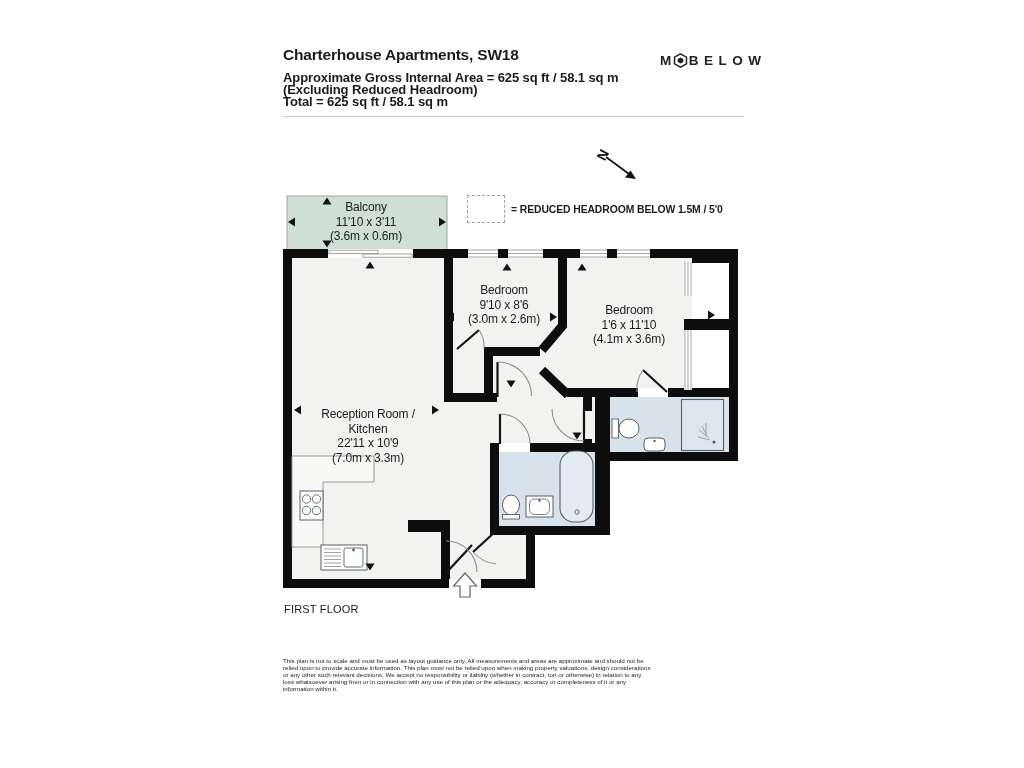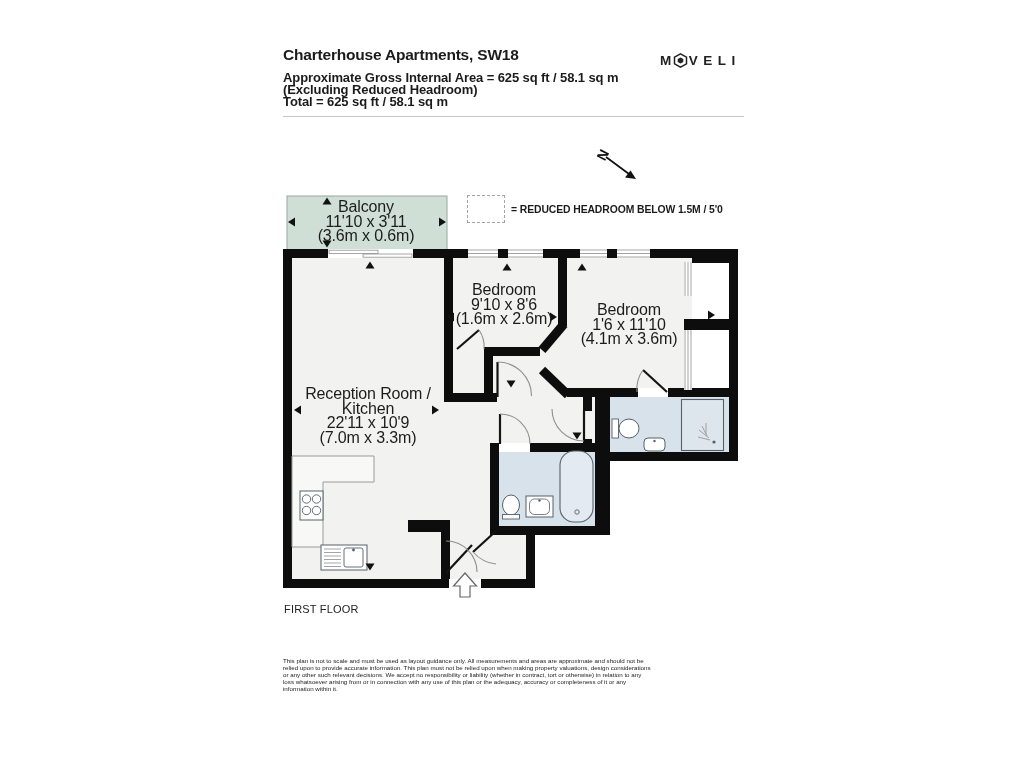--- a/index.html
+++ b/index.html
@@ -6,21 +6,21 @@
   .stage{position:relative;width:1024px;height:675px;font-family:"Liberation Sans",sans-serif;color:#1b1b1b;}
   .abs{position:absolute;}
   .title{left:283px;top:46px;font-size:15.5px;font-weight:700;letter-spacing:-.2px;}
   .sub{left:283px;font-size:13px;font-weight:700;letter-spacing:-.1px;}
   .divider{left:283px;top:116px;width:461px;height:1px;background:#c6c6c6;}
   .brand{left:660px;top:53px;display:flex;align-items:center;font-size:13.5px;font-weight:700;color:#222;}
   .brand span{letter-spacing:5.5px;}
   .brand svg{margin:0 1px 0 -4px;}
   .legend-box{left:467px;top:195px;width:36px;height:26px;border:1px dashed #a3a3a3;background:#fff;}
   .legend-text{left:511px;top:209px;transform:translateY(-50%);font-size:10.4px;font-weight:700;letter-spacing:-.1px;white-space:nowrap;}
-  .lbl{transform:translate(-50%,-50%);text-align:center;font-size:16px;line-height:14.5px;font-weight:500;letter-spacing:-.15px;white-space:nowrap;color:#1c1c1c;}
+  .lbl{transform:translate(-50%,-50%);text-align:center;font-size:12px;line-height:14.5px;font-weight:500;letter-spacing:-.15px;white-space:nowrap;color:#1c1c1c;}
   .floor{left:284px;top:603px;font-size:11px;font-weight:500;letter-spacing:.2px;color:#222;}
   .disc{left:283px;top:657px;width:368px;font-size:6.2px;line-height:1.13;color:#222;}
   .north{left:592px;top:142px;width:52px;height:44px;}
   svg .wallf{fill:var(--wall,#0d0d0d);}
   svg .walls{stroke:var(--wall,#0d0d0d);}
   svg .roomf{fill:var(--room-fill,#f2f2f1);}
   svg .bathf{fill:var(--bathroom-fill,#d8e2ea);}
   svg .balcf{fill:var(--balcony-fill,#cfdfd6);}
   svg .fix{stroke:var(--fixture-line,#56606b);fill:#fff;}
   svg .arc{stroke:var(--arc-line,#8f8f8f);fill:none;stroke-width:1.1;}
@@ -36,21 +36,21 @@
   <div class="abs title">Charterhouse Apartments, SW18</div>
   <div class="abs sub" style="top:70px">Approximate Gross Internal Area = 625 sq ft / 58.1 sq m</div>
   <div class="abs sub" style="top:82px">(Excluding Reduced Headroom)</div>
   <div class="abs sub" style="top:94px">Total = 625 sq ft / 58.1 sq m</div>
   <div class="abs brand">
     <span>M</span>
     <svg width="15" height="15" viewBox="0 0 14 14">
       <polygon points="7,0.8 12.6,3.9 12.6,10.1 7,13.2 1.4,10.1 1.4,3.9" fill="none" stroke="#222" stroke-width="1.4"></polygon>
       <polygon points="7,4.2 9.6,5.7 9.6,8.5 7,9.9 4.4,8.5 4.4,5.7" fill="#222"></polygon>
     </svg>
-    <span>VELI</span>
+    <span>BELOW</span>
   </div>
   <div class="abs divider"></div>
 
   <div class="abs north">
     <svg width="52" height="44" viewBox="0 0 52 44">
       <text x="6" y="18" font-size="14" font-weight="700" fill="#111" transform="rotate(118 11 13)">N</text>
       <line x1="14" y1="15" x2="37" y2="32" stroke="#111" stroke-width="1.7"></line>
       <polygon points="44,37 33,35.5 38.5,28.5" fill="#111"></polygon>
     </svg>
   </div>
@@ -243,30 +243,30 @@
 
   <div class="abs lbl" style="left:366px;top:222px">
     <div>Balcony</div>
     <div>11'10 x 3'11</div>
     <div>(3.6m x 0.6m)</div>
   </div>
 
   <div class="abs lbl" style="left:504px;top:305px">
     <div>Bedroom</div>
     <div>9'10 x 8'6</div>
-    <div>(1.6m x 2.6m)</div>
+    <div>(3.0m x 2.6m)</div>
   </div>
 
   <div class="abs lbl" style="left:629px;top:325px">
     <div>Bedroom</div>
     <div>1'6 x 11'10</div>
     <div>(4.1m x 3.6m)</div>
   </div>
 
-  <div class="abs lbl" style="left:368px;top:416px">
+  <div class="abs lbl" style="left:368px;top:436px">
     <div>Reception Room /</div>
     <div>Kitchen</div>
     <div>22'11 x 10'9</div>
     <div>(7.0m x 3.3m)</div>
   </div>
 
   <div class="abs floor">FIRST FLOOR</div>
   <div class="abs disc">This plan is not to scale and must be used as layout guidance only. All measurements and areas are approximate and should not be relied upon to provide accurate information. This plan must not be relied upon when making property valuations, design considerations or any other such relevant decisions. We accept no responsibility or liability (whether in contract, tort or otherwise) in relation to any loss whatsoever arising from or in connection with any use of this plan or the adequacy, accuracy or completeness of it or any information within it.</div>
 
 </div>

